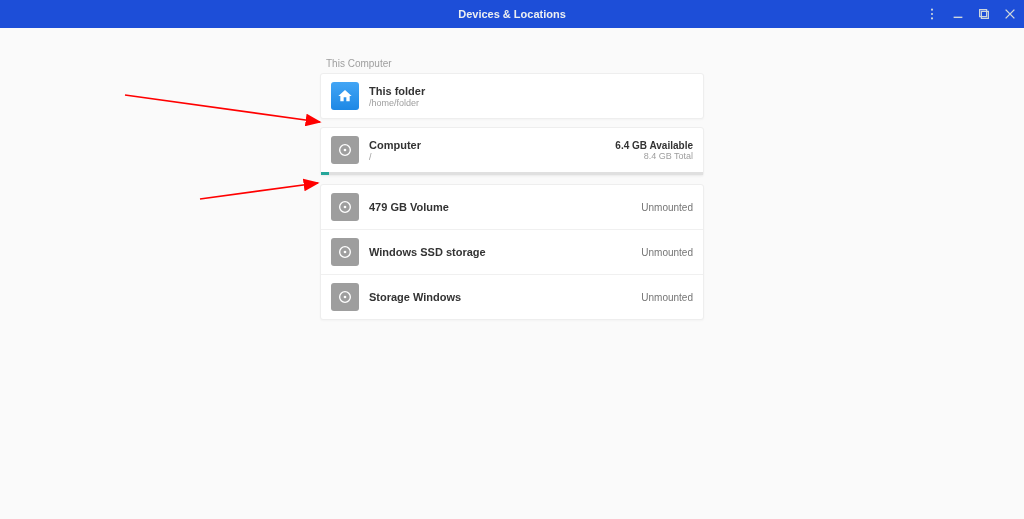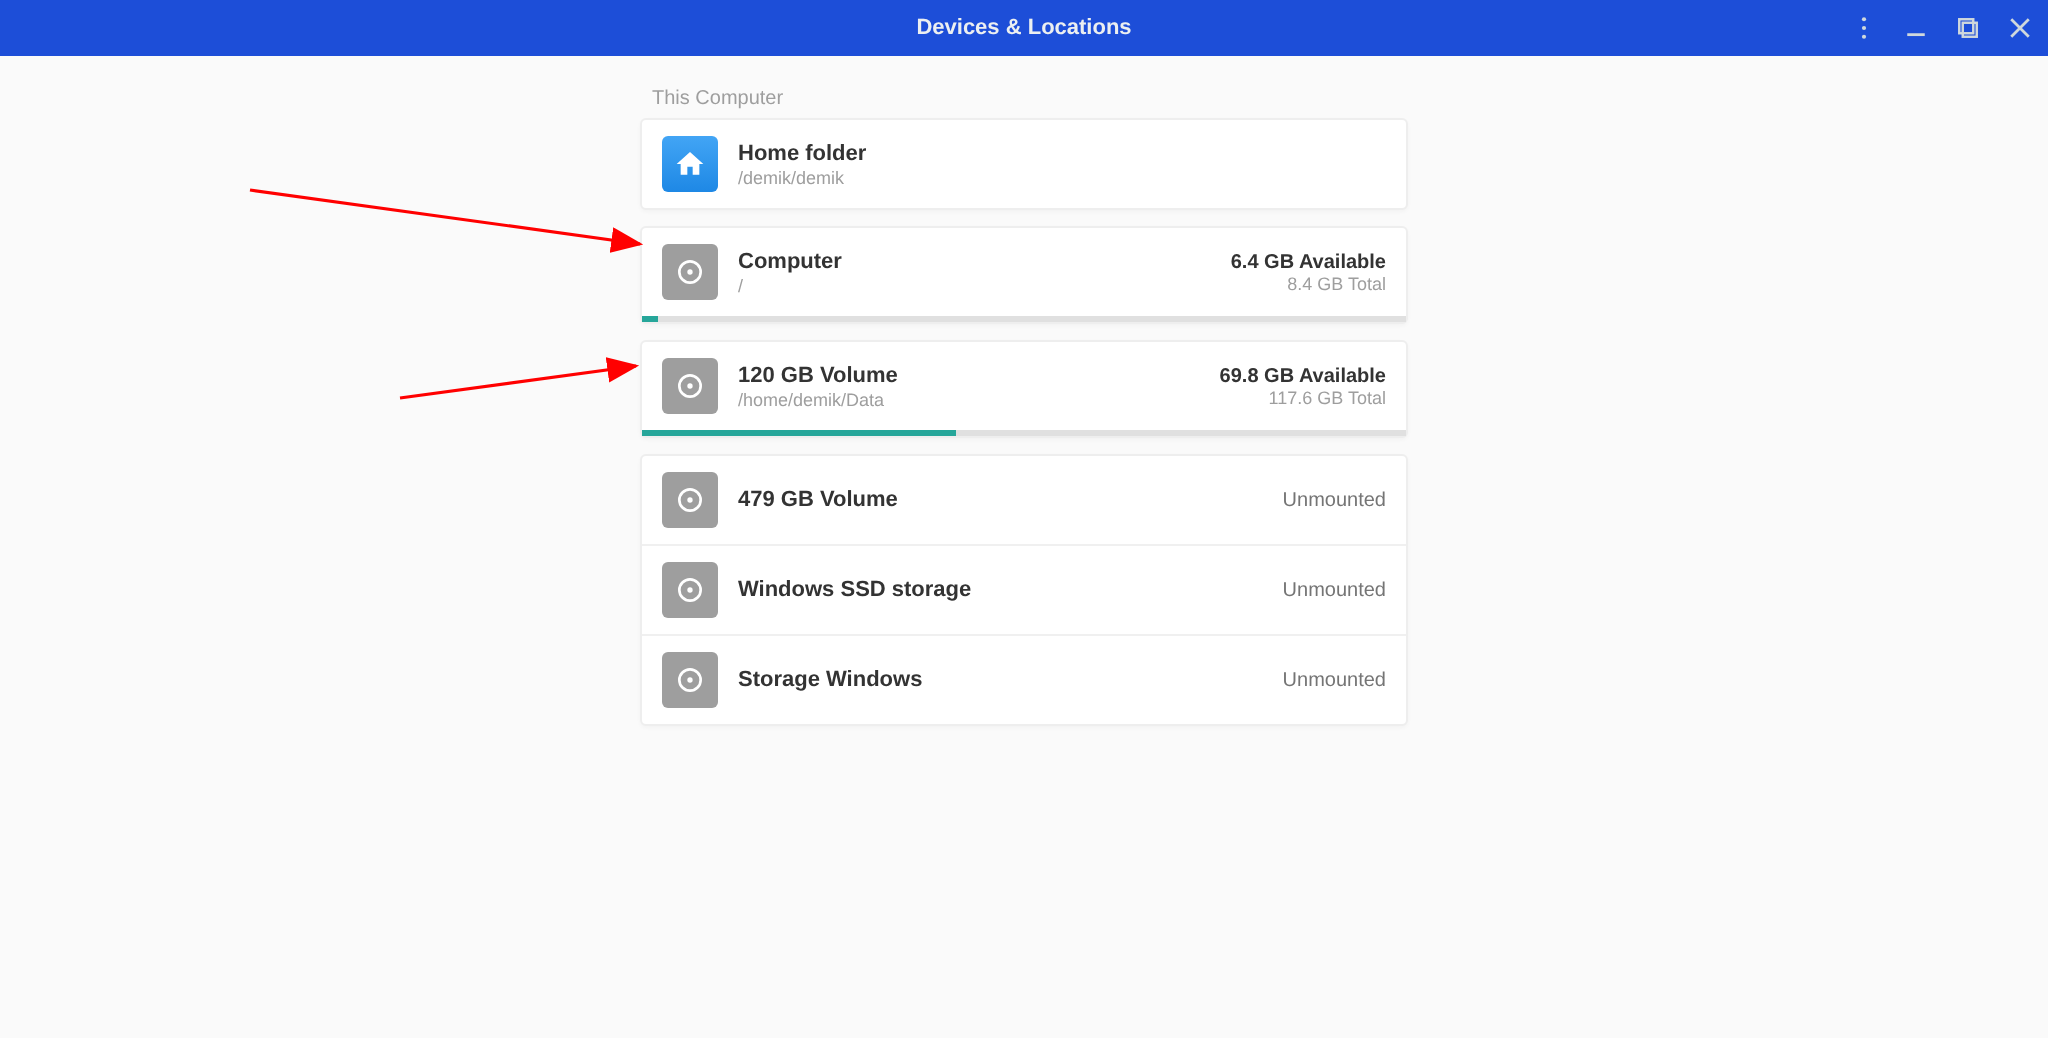--- a/index.html
+++ b/index.html
@@ -28,21 +28,21 @@
     width: 16px;
     height: 16px;
     display: flex;
     align-items: center;
     justify-content: center;
     color: #cfd8dc;
     cursor: pointer;
   }
   .titlebar .ctrl svg { width: 14px; height: 14px; }
   .page {
-    padding-top: 16px;
+    padding-top: 30px;
     display: flex;
     justify-content: center;
   }
   .panelwrap { width: 384px; }
   .section-label {
     font-size: 10px;
     color: #9e9e9e;
     margin: 0 0 4px 6px;
   }
   .card {
@@ -162,22 +162,22 @@
     <div class="section-label">This Computer</div>
 
     <div class="card">
       <div class="row">
         <div class="icon-box home">
           <svg viewBox="0 0 24 24">
               <path fill="#fff" d="M10 20v-6h4v6h5v-8h3L12 3 2 12h3v8z"></path>
             </svg>
         </div>
         <div class="text">
-          <div class="title-line">Home folder</div>
-          <div class="sub-line">/demik/demik</div>
+          <div class="title-line">This folder</div>
+          <div class="sub-line">/home/folder</div>
         </div>
       </div>
     </div>
 
     <div class="card">
       <div class="row">
         <div class="icon-box">
           <svg viewBox="0 0 24 24">
               <circle cx="12" cy="12" r="8" fill="none" stroke="#fff" stroke-width="2"></circle>
               <circle cx="12" cy="12" r="2" fill="#fff"></circle>
@@ -190,41 +190,20 @@
         <div class="right">
           <span class="avail">6.4 GB Available</span>
           <span class="total">8.4 GB Total</span>
         </div>
       </div>
       <div class="usage-bar">
         <div class="fill" style="width:2%"></div>
       </div>
     </div>
 
-    <div class="card">
-      <div class="row">
-        <div class="icon-box">
-          <svg viewBox="0 0 24 24">
-              <circle cx="12" cy="12" r="8" fill="none" stroke="#fff" stroke-width="2"></circle>
-              <circle cx="12" cy="12" r="2" fill="#fff"></circle>
-            </svg>
-        </div>
-        <div class="text">
-          <div class="title-line">120 GB Volume</div>
-          <div class="sub-line">/home/demik/Data</div>
-        </div>
-        <div class="right">
-          <span class="avail">69.8 GB Available</span>
-          <span class="total">117.6 GB Total</span>
-        </div>
-      </div>
-      <div class="usage-bar">
-        <div class="fill" style="width:41%"></div>
-      </div>
-    </div>
 
     <div class="card">
       <div class="row">
         <div class="icon-box">
           <svg viewBox="0 0 24 24">
               <circle cx="12" cy="12" r="8" fill="none" stroke="#fff" stroke-width="2"></circle>
               <circle cx="12" cy="12" r="2" fill="#fff"></circle>
             </svg>
         </div>
         <div class="text">

